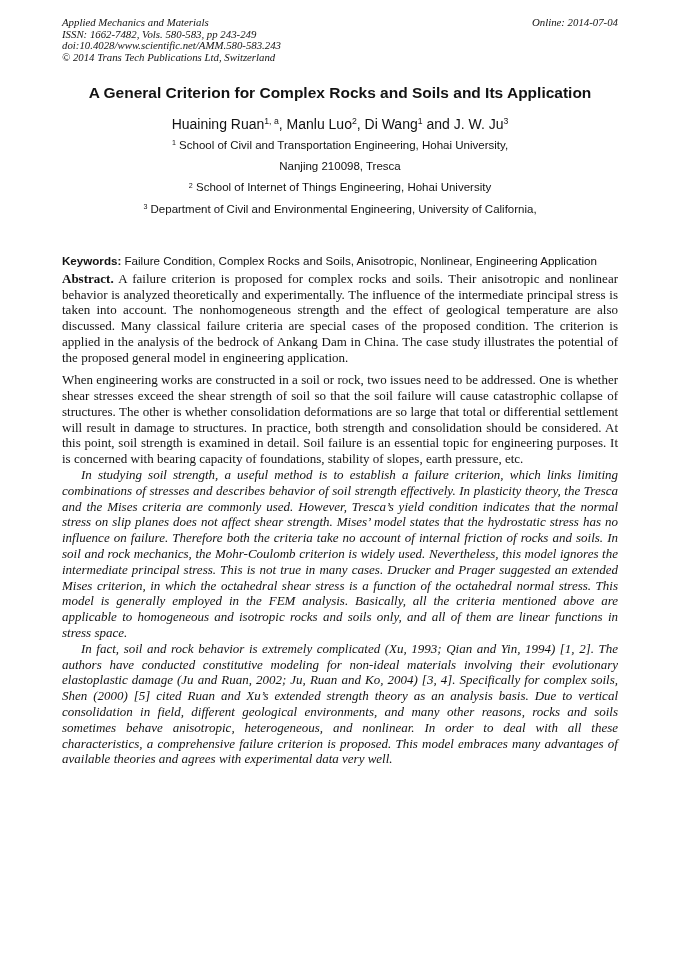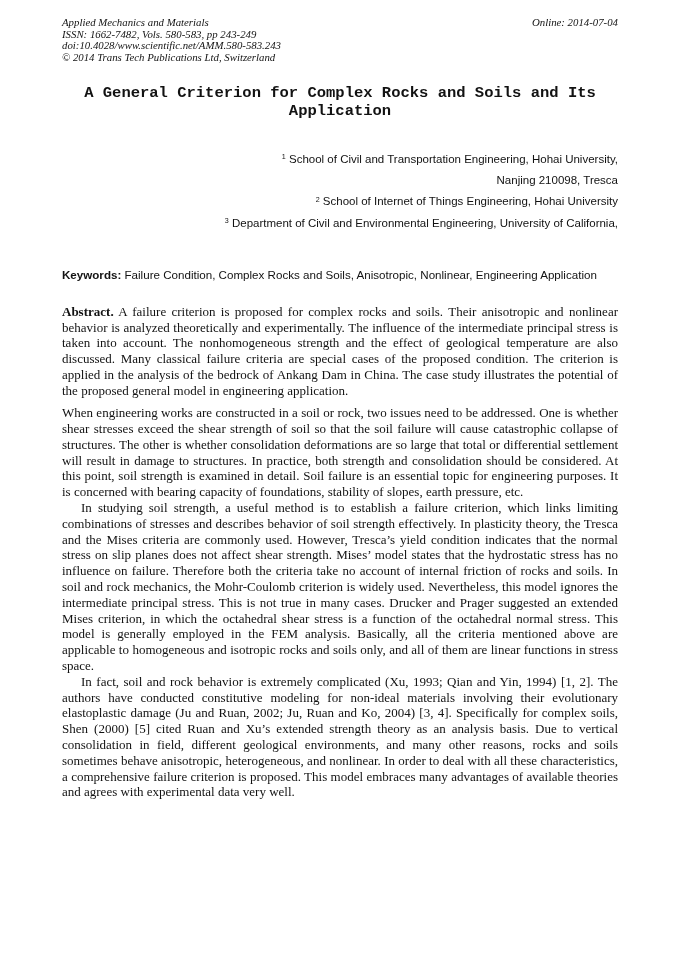--- a/index.html
+++ b/index.html
@@ -17,21 +17,21 @@
   .journal-header {
     display: flex;
     justify-content: space-between;
     align-items: flex-start;
     font-family: "Liberation Serif", serif;
     font-style: italic;
     font-size: 10.8px;
     line-height: 11.7px;
   }
   .paper-title {
-    font-family: Liberation Mono, monospace;
+    font-family: Liberation Sans, sans-serif;
     font-weight: bold;
     font-size: 15.5px;
     text-align: center;
     margin-top: 20px;
   }
   .authors-line {
     font-family: "Liberation Sans", sans-serif;
     font-size: 14px;
     text-align: center;
     margin-top: 14px;
@@ -39,71 +39,72 @@
   sup {
     font-size: 0.62em;
     line-height: 0;
     position: relative;
     vertical-align: baseline;
     top: -0.5em;
   }
   .affiliations {
     font-family: "Liberation Sans", sans-serif;
     font-size: 11.5px;
-    text-align: right;
-    margin-top: 29px;
+    text-align: center;
+    margin-top: 3px;
   }
   .aff-line { line-height: 21.3px; }
   .keywords-block {
     font-family: "Liberation Sans", sans-serif;
     font-size: 11.6px;
     line-height: 15px;
     text-align: justify;
     margin-top: 33px;
   }
   .keywords-block b, .abstract-block b { font-weight: bold; }
   .abstract-block {
     font-family: "Liberation Serif", serif;
     font-size: 13px;
     line-height: 15.7px;
     text-align: justify;
-    margin-top: 22px;
+    margin-top: 3px;
   }
   .section-heading {
     font-family: "Liberation Serif", serif;
     font-weight: bold;
     font-size: 13.3px;
     margin-top: 14px;
   }
   .body-par {
     font-family: "Liberation Serif", serif;
     font-size: 13px;
     line-height: 15.8px;
     text-align: justify;
   }
   .body-par.first { margin-top: 7px; }
-  .body-par.indent { text-indent: 19px; }
+  .body-par.indent { text-indent: 19px; font-style: italic; }
 </style>
 </head>
 <body>
 
 <div class="page">
 
   <div class="journal-header">
     <div>
       <div>Applied Mechanics and Materials</div>
       <div>ISSN: 1662-7482, Vols. 580-583, pp 243-249</div>
       <div>doi:10.4028/www.scientific.net/AMM.580-583.243</div>
       <div>© 2014 Trans Tech Publications Ltd, Switzerland</div>
     </div>
     <div>Online: 2014-07-04</div>
   </div>
 
   <h1 class="paper-title">A General Criterion for Complex Rocks and Soils and Its Application</h1>
 
+  <div class="authors-line"><span>Huaining Ruan</span><sup>1, a</sup><span>, Manlu Luo</span><sup>2</sup><span>, Di Wang</span><sup>1</sup><span> and J. W. Ju</span><sup>3</sup></div>
 
   <div class="affiliations">
     <div class="aff-line"><sup>1</sup><span> School of Civil and Transportation Engineering, Hohai University,</span></div>
     <div class="aff-line"><sup></sup><span>Nanjing 210098, Tresca</span></div>
     <div class="aff-line"><sup>2</sup><span> School of Internet of Things Engineering, Hohai University</span></div>
     <div class="aff-line"><sup>3</sup><span> Department of Civil and Environmental Engineering, University of California,</span></div>
   </div>
 
   <div class="keywords-block"><b>Keywords:</b><span> Failure Condition, Complex Rocks and Soils, Anisotropic, Nonlinear, Engineering Application</span></div>
 

